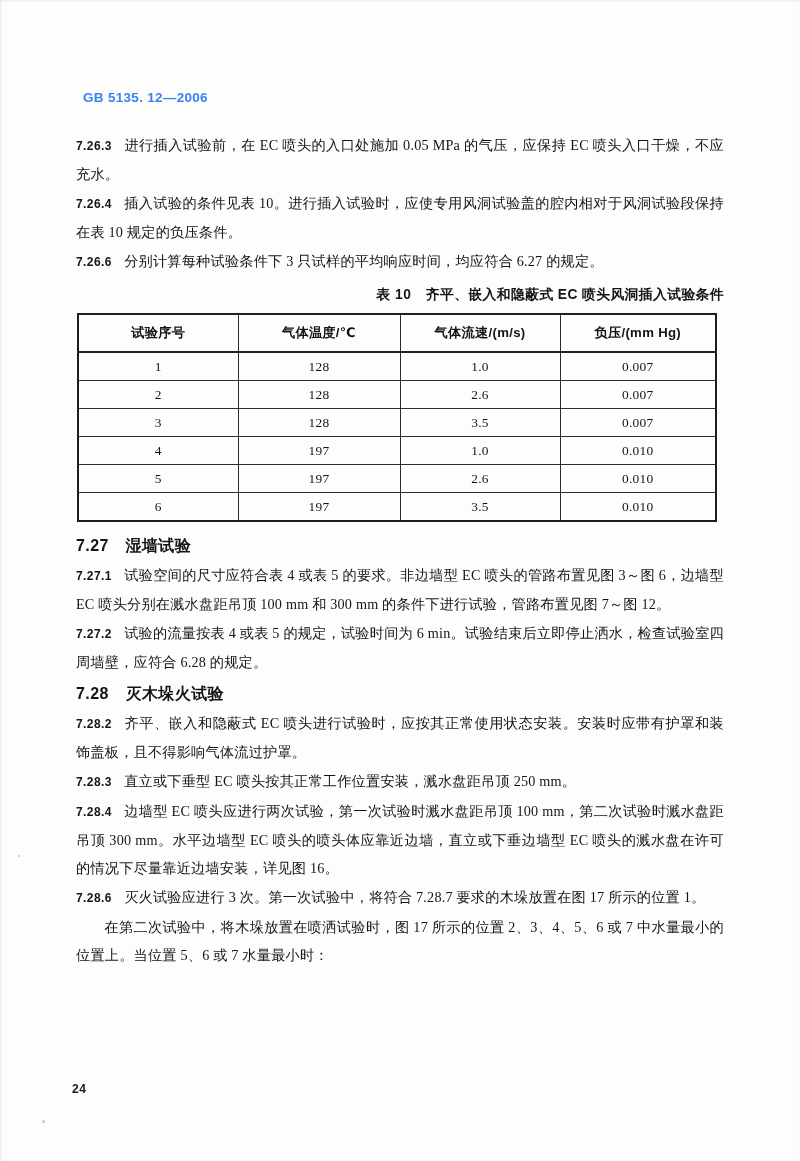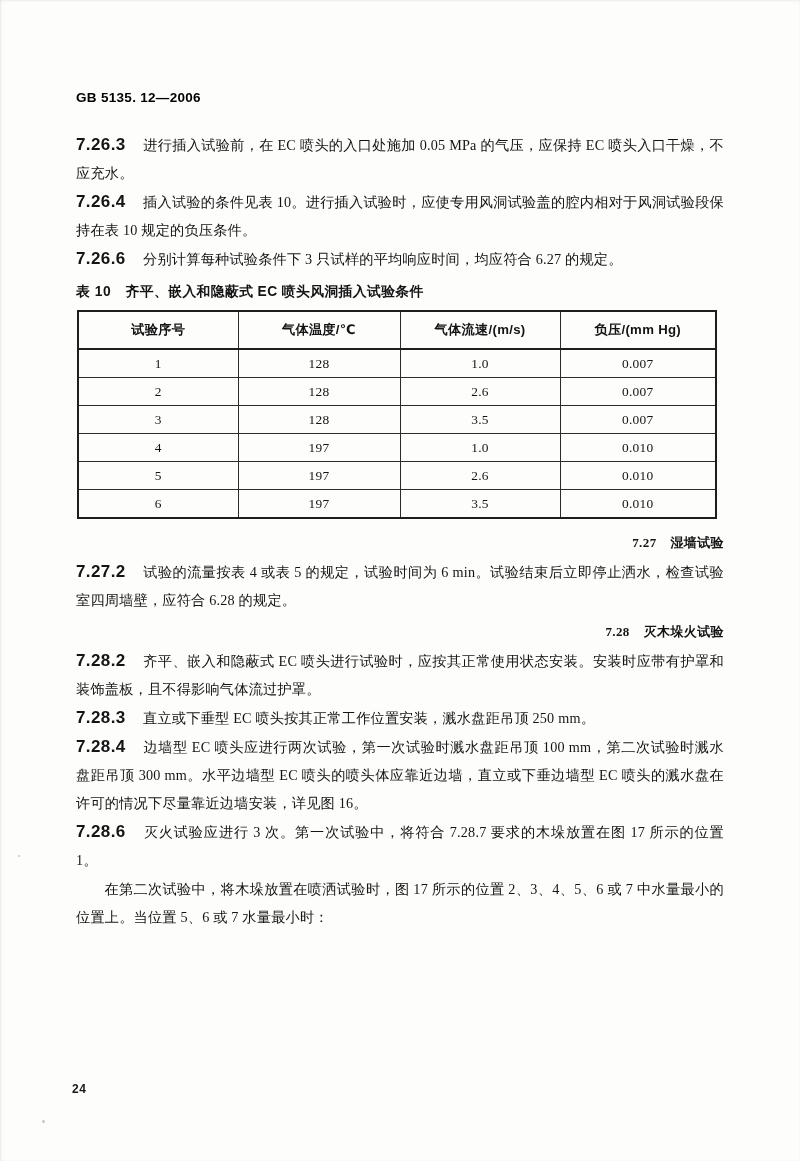--- a/index.html
+++ b/index.html
@@ -52,59 +52,58 @@
     left: 76px;
     top: 90px;
     width: 648px;
   }
 
   .std-header {
     font-family: "Liberation Sans", "DejaVu Sans", sans-serif;
     font-weight: bold;
     font-size: 13.5px;
     letter-spacing: .3px;
-    color: #000000;
-    margin: 0 0 26px 0;
+    color: #3b82f6;
+    margin: 0 0 26px 7px;
   }
 
   .para {
     font-size: 14.2px;
     line-height: 28px;
     text-align: justify;
     text-justify: inter-ideograph;
     margin: 0 0 1px 0;
     letter-spacing: .2px;
   }
 
   .para .num {
     font-family: "Liberation Sans", "DejaVu Sans", sans-serif;
     font-weight: bold;
-    font-size: 17px;
+    font-size: 12px;
     letter-spacing: .4px;
   }
   .para .num::after {
     content: "\2003";
   }
 
   .heading {
-    font-family: Liberation Serif, serif;
-    font-weight: bold;
-    font-size: 13px;
+    font-family: Liberation Sans, sans-serif;
+    font-weight: bold;
+    font-size: 16px;
     line-height: 28px;
     margin: 4px 0 1px 0;
     letter-spacing: .4px;
-    text-align: right;
   }
   .heading .num::after { content: "\2002\2002"; }
 
   .para.indent { text-indent: 2em; }
 
   
   .table-title {
-    text-align: left;
+    text-align: right;
     font-family: "Liberation Sans", "DejaVu Sans", sans-serif;
     font-weight: bold;
     font-size: 13.8px;
     line-height: 26px;
     margin: 6px 0 5px 0;
     letter-spacing: .4px;
   }
   .table-title .tnum { letter-spacing: .6px; }
 
   table.spec {
@@ -237,20 +236,23 @@
           <td>3.5</td>
           <td>0.010</td>
         </tr>
       </tbody>
     </table>
 
     <div class="heading">
       <span class="num">7.27</span><span>湿墙试验</span>
     </div>
 
+    <p class="para">
+      <span class="num">7.27.1</span><span>试验空间的尺寸应符合表 4 或表 5 的要求。非边墙型 EC 喷头的管路布置见图 3～图 6，边墙型 EC 喷头分别在溅水盘距吊顶 100 mm 和 300 mm 的条件下进行试验，管路布置见图 7～图 12。</span>
+    </p>
 
     <p class="para">
       <span class="num">7.27.2</span><span>试验的流量按表 4 或表 5 的规定，试验时间为 6 min。试验结束后立即停止洒水，检查试验室四周墙壁，应符合 6.28 的规定。</span>
     </p>
 
     <div class="heading">
       <span class="num">7.28</span><span>灭木垛火试验</span>
     </div>
 
 

